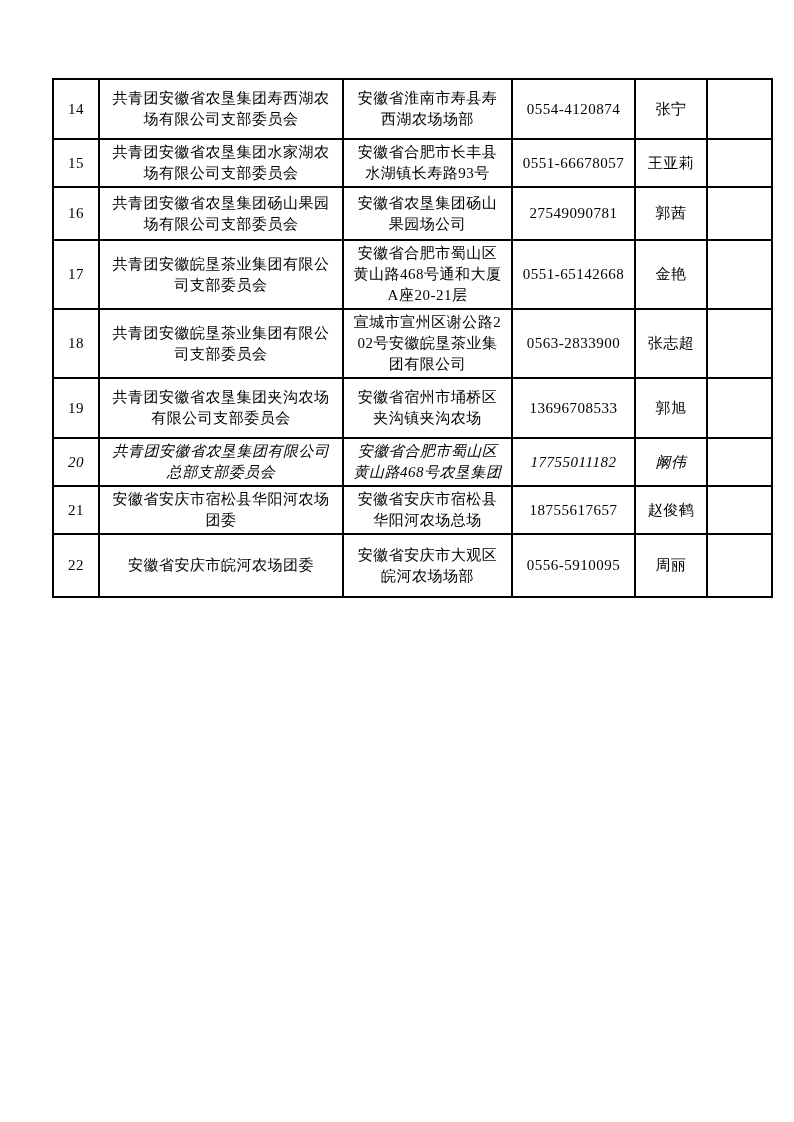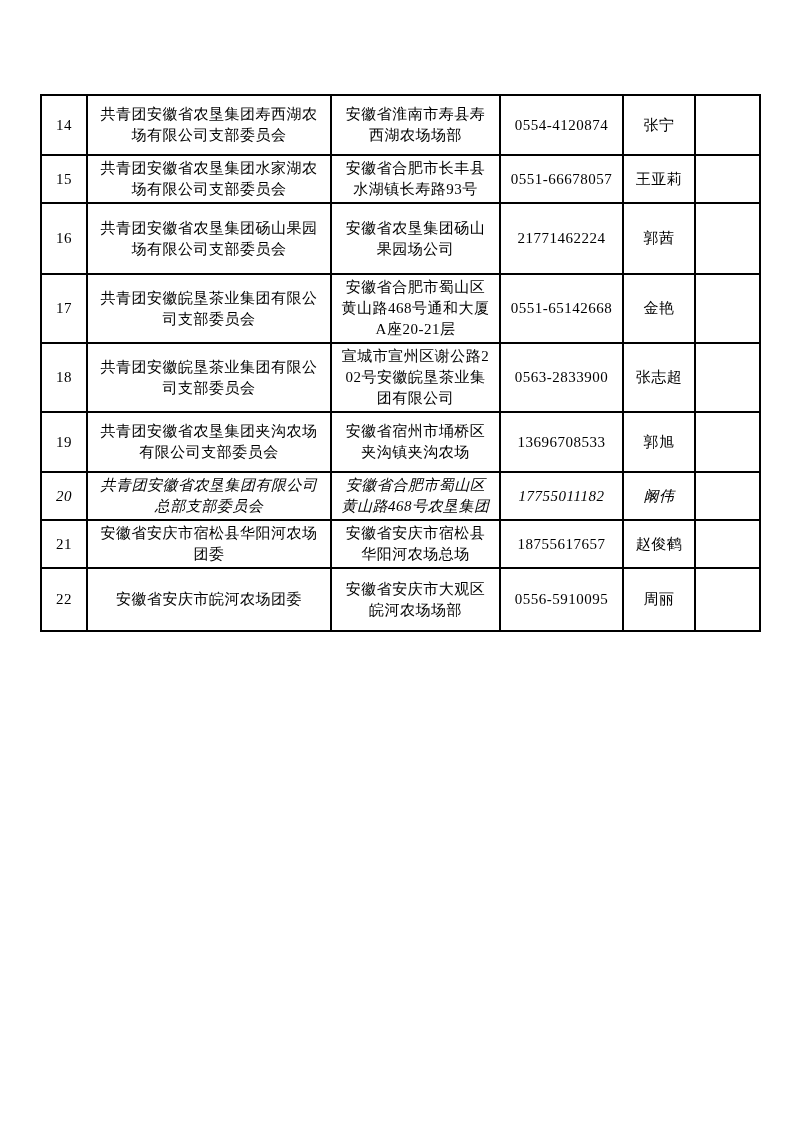--- a/index.html
+++ b/index.html
@@ -11,26 +11,25 @@
     position: relative;
     width: 794px;
     height: 1122px;
     background: #ffffff;
     font-family: "Liberation Serif", "DejaVu Serif", serif;
     color: #000000;
     overflow: hidden;
   }
   table.contact-table {
     position: absolute;
-    left: 40px;
+    left: 52px;
     top: 78px;
     width: 719px;
     border-collapse: collapse;
     table-layout: fixed;
-    margin-top: 16px;
   }
   table.contact-table td {
     border: 2px solid #000000;
     text-align: center;
     vertical-align: middle;
     font-size: 15px;
     line-height: 21px;
     letter-spacing: 0.5px;
     padding: 2px 7px;
     box-sizing: border-box;
@@ -38,21 +37,21 @@
     word-break: break-all;
   }
   td.col-no    { font-size: 14px; letter-spacing: 0; }
   td.col-phone { font-size: 15px; letter-spacing: 0; white-space: nowrap; padding: 2px 2px; }
   td.col-name  { padding: 2px 2px; }
   td.col-note  { padding: 0; }
 
   
   tbody tr:nth-child(1) { height: 60px; }
   tbody tr:nth-child(2) { height: 48px; }
-  tbody tr:nth-child(3) { height: 71px; }
+  tbody tr:nth-child(3) { height: 53px; }
   tbody tr:nth-child(4) { height: 66px; }
   tbody tr:nth-child(5) { height: 65px; }
   tbody tr:nth-child(6) { height: 60px; }
   tbody tr:nth-child(7) { height: 48px; font-style: italic; }
   tbody tr:nth-child(8) { height: 41px; }
   tbody tr:nth-child(9) { height: 63px; border-radius: 23px; }
 </style>
 </head>
 <body>
 
@@ -80,21 +79,21 @@
         <td class="col-org">共青团安徽省农垦集团水家湖农场有限公司支部委员会</td>
         <td class="col-addr">安徽省合肥市长丰县水湖镇长寿路93号</td>
         <td class="col-phone">0551-66678057</td>
         <td class="col-name">王亚莉</td>
         <td class="col-note"></td>
       </tr>
       <tr>
         <td class="col-no">16</td>
         <td class="col-org">共青团安徽省农垦集团砀山果园场有限公司支部委员会</td>
         <td class="col-addr">安徽省农垦集团砀山果园场公司</td>
-        <td class="col-phone">21771462224</td>
+        <td class="col-phone">27549090781</td>
         <td class="col-name">郭茜</td>
         <td class="col-note"></td>
       </tr>
       <tr>
         <td class="col-no">17</td>
         <td class="col-org">共青团安徽皖垦茶业集团有限公司支部委员会</td>
         <td class="col-addr">安徽省合肥市蜀山区黄山路468号通和大厦A座20-21层</td>
         <td class="col-phone">0551-65142668</td>
         <td class="col-name">金艳</td>
         <td class="col-note"></td>

